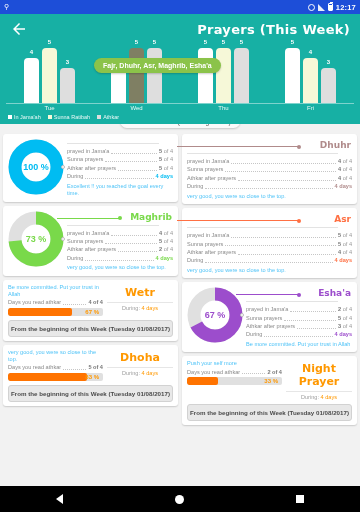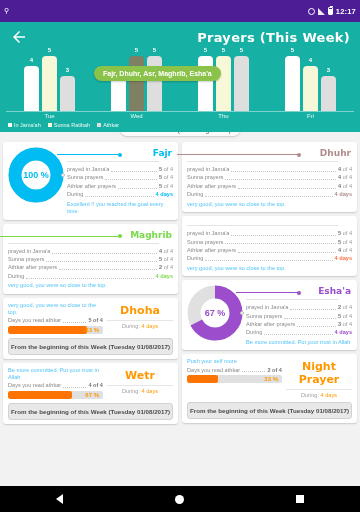--- a/index.html
+++ b/index.html
@@ -6,21 +6,21 @@
   html, body {
     width: 360px; height: 512px;
     font-family: "Liberation Sans", sans-serif;
     background: #f0f0f0;
     overflow: hidden;
   }
   .phone { width: 360px; height: 512px; position: relative; display: flex; flex-direction: column; background:#fafafa; }
 
   
   .statusbar {
-    height: 22px; background: #4c1d95; color: #fff;
+    height: 14px; background: #1d4ed8; color: #fff;
     display: flex; align-items: center; padding: 0 4px;
     font-size: 7px; flex: 0 0 auto;
   }
   .sb-left { display:flex; align-items:center; gap:3px; }
   .sb-right { margin-left:auto; display:flex; align-items:center; gap:3px; }
   .sb-time { font-size: 7.5px; font-weight: bold; letter-spacing: .2px; }
   .bat { width:5px; height:8px; border:1px solid #fff; border-radius:1px; position:relative; display:inline-block; }
   .bat:after { content:''; position:absolute; top:-2px; left:1px; width:3px; height:1px; background:#fff; }
   .bat i { position:absolute; left:0.5px; bottom:0.5px; width:3px; height:5px; background:#fff; display:block; }
   .sig { width:0; height:0; border-left:7px solid #ffffff; border-top:7px solid transparent; opacity:.9; }
@@ -251,26 +251,20 @@
           <div class="card donut-card">
     <div class="donut">
       <svg width="56" height="56" viewBox="0 0 56 56">
         <circle cx="28" cy="28" r="21" fill="none" stroke="#e6e6e6" stroke-width="13"></circle>
         <circle cx="28" cy="28" r="21" fill="none" stroke="#00bcf2" stroke-width="13" stroke-dasharray="131.94689145077132 131.94689145077132"></circle>
       </svg>
       <div class="pct" style="color:#00bcf2">100 %</div>
       <div class="knob"></div>
     </div>
     <div class="dinfo">
-      <div style="position:relative;height:10px;">
-        <div class="leader" style="background:#00bcf2">
-          <span class="leader-dot" style="background:#00bcf2"></span>
-        </div>
-        <div class="dname" style="color:#00bcf2">Fajr</div>
-      </div>
       <div class="divider"></div>
 
     <div class="row">
       <span class="lbl">prayed in Jama'a</span>
       <span class="dots"></span>
       <span class="num" style="color:#777">5</span>
       <span class="of">&nbsp;of  4</span>
     </div>
     <div class="row">
       <span class="lbl">Sunna prayers</span>
@@ -287,20 +281,28 @@
     <div class="row">
       <span class="lbl">During</span>
       <span class="dots"></span>
       <span class="num" style="color:#00bcf2">4 days</span>
 
     </div>
       <div class="note">Excellent !! you reached the goal every time.</div>
     </div>
           </div>
           <div class="card donut-card">
+    <div class="donut">
+      <svg width="56" height="56" viewBox="0 0 56 56">
+        <circle cx="28" cy="28" r="21" fill="none" stroke="#e0e0e0" stroke-width="13"></circle>
+        <circle cx="28" cy="28" r="21" fill="none" stroke="#79d94a" stroke-width="13" stroke-dasharray="96.32123075906306 131.94689145077132"></circle>
+      </svg>
+      <div class="pct" style="color:#79d94a">73 %</div>
+      <div class="knob"></div>
+    </div>
     <div class="dinfo">
       <div style="position:relative;height:10px;">
         <div class="leader" style="background:#79d94a">
           <span class="leader-dot" style="background:#79d94a"></span>
         </div>
         <div class="dname" style="color:#79d94a">Maghrib</div>
       </div>
       <div class="divider"></div>
 
     <div class="row">
@@ -322,20 +324,41 @@
       <span class="of">&nbsp;of  4</span>
     </div>
     <div class="row">
       <span class="lbl">During</span>
       <span class="dots"></span>
       <span class="num" style="color:#79d94a">4 days</span>
 
     </div>
       <div class="note">very good, you were so close to the top.</div>
     </div>
+          </div>
+          <div class="card bar-card">
+    <div class="bc-main">
+      <div class="bc-left">
+        <div class="bc-top">Be more committed. Put your trust in Allah</div>
+        <div class="row">
+          <span class="lbl">Days you read athkar</span>
+          <span class="dots"></span>
+          <span class="num" style="color:#777">4 of 4</span>
+        </div>
+        <div class="progress-track">
+          <div class="progress-fill" style="width:67%"></div>
+          <span class="progress-pct">67 %</span>
+        </div>
+      </div>
+      <div class="bc-right">
+        <div class="bc-title">Wetr</div>
+        <div class="bc-sub">During: <b>4 days</b></div>
+      </div>
+    </div>
+    <div class="wide-btn">From the beginning of this Week (Tuesday 01/08/2017)</div>
           </div>
           <div class="card bar-card">
     <div class="bc-main">
       <div class="bc-left">
         <div class="bc-top">very good, you were so close to the top.</div>
         <div class="row">
           <span class="lbl">Days you read athkar</span>
           <span class="dots"></span>
           <span class="num" style="color:#777">5 of 4</span>
         </div>
@@ -344,41 +367,20 @@
           <span class="progress-pct">83 %</span>
         </div>
       </div>
       <div class="bc-right">
         <div class="bc-title">Dhoha</div>
         <div class="bc-sub">During: <b>4 days</b></div>
       </div>
     </div>
     <div class="wide-btn">From the beginning of this Week (Tuesday 01/08/2017)</div>
           </div>
-          <div class="card bar-card">
-    <div class="bc-main">
-      <div class="bc-left">
-        <div class="bc-top">Be more committed. Put your trust in Allah</div>
-        <div class="row">
-          <span class="lbl">Days you read athkar</span>
-          <span class="dots"></span>
-          <span class="num" style="color:#777">4 of 4</span>
-        </div>
-        <div class="progress-track">
-          <div class="progress-fill" style="width:67%"></div>
-          <span class="progress-pct">67 %</span>
-        </div>
-      </div>
-      <div class="bc-right">
-        <div class="bc-title">Wetr</div>
-        <div class="bc-sub">During: <b>4 days</b></div>
-      </div>
-    </div>
-    <div class="wide-btn">From the beginning of this Week (Tuesday 01/08/2017)</div>
-          </div>
         </div>
       <div class="col" id="col-right">
           <div class="card donut-card">
     <div class="dinfo">
       <div style="position:relative;height:10px;">
         <div class="leader" style="background:#b08b8b">
           <span class="leader-dot" style="background:#b08b8b"></span>
         </div>
         <div class="dname" style="color:#b08b8b">Dhuhr</div>
       </div>
@@ -406,20 +408,26 @@
       <span class="lbl">During</span>
       <span class="dots"></span>
       <span class="num" style="color:#b08b8b">4 days</span>
 
     </div>
       <div class="note">very good, you were so close to the top.</div>
     </div>
           </div>
           <div class="card donut-card">
     <div class="dinfo">
+      <div style="position:relative;height:10px;">
+        <div class="leader" style="background:#ff7043">
+          <span class="leader-dot" style="background:#ff7043"></span>
+        </div>
+        <div class="dname" style="color:#ff7043">Asr</div>
+      </div>
       <div class="divider"></div>
 
     <div class="row">
       <span class="lbl">prayed in Jama'a</span>
       <span class="dots"></span>
       <span class="num" style="color:#777">5</span>
       <span class="of">&nbsp;of  4</span>
     </div>
     <div class="row">
       <span class="lbl">Sunna prayers</span>

